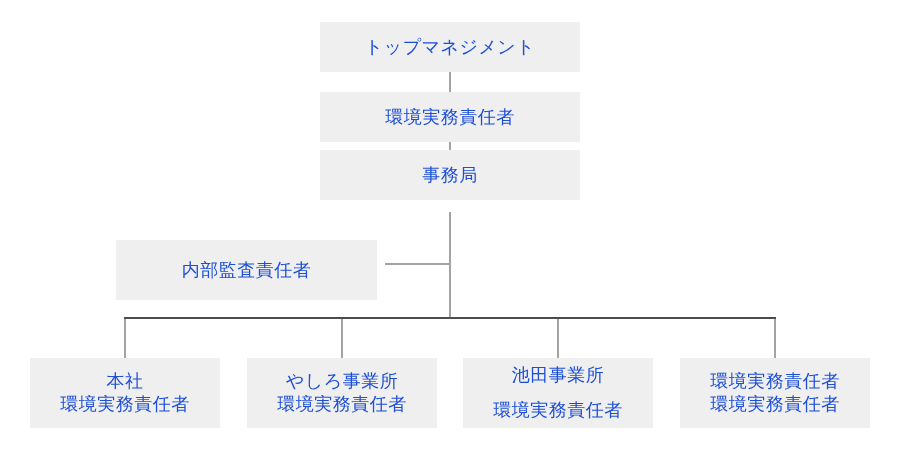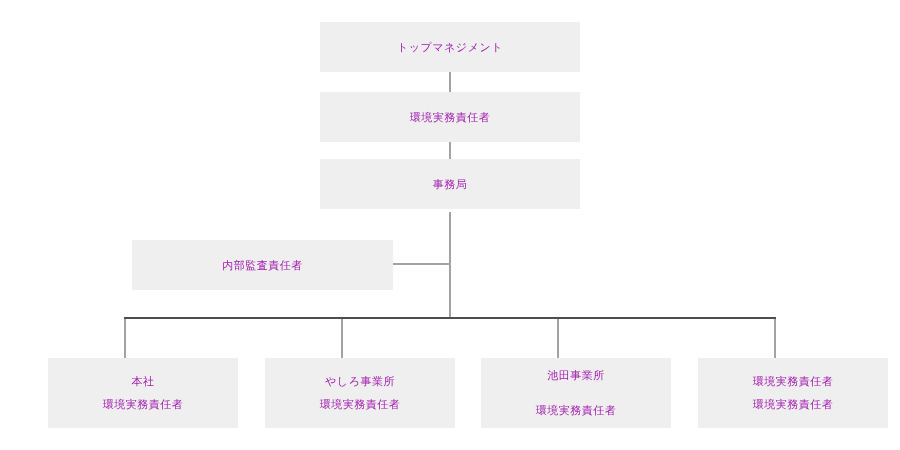--- a/index.html
+++ b/index.html
@@ -11,38 +11,38 @@
   .stage {
     position: relative;
     width: 900px;
     height: 450px;
     background: #ffffff;
     overflow: hidden;
   }
   .box {
     position: absolute;
     background: #efefef;
-    color: #a21caf;
-    font-size: 11px;
+    color: #1d4ed8;
+    font-size: 18px;
     letter-spacing: 0.5px;
     display: flex;
     flex-direction: column;
     align-items: center;
     justify-content: center;
     text-align: center;
     line-height: 23px;
   }
   
   .b-top   { left: 320px; top: 22px;  width: 260px; height: 50px; }
   .b-env   { left: 320px; top: 92px;  width: 260px; height: 50px; }
-  .b-sec   { left: 320px; top: 159px; width: 260px; height: 50px; }
+  .b-sec   { left: 320px; top: 150px; width: 260px; height: 50px; }
   
-  .b-audit { left: 132px; top: 240px; width: 261px; height: 50px; }
+  .b-audit { left: 116px; top: 240px; width: 261px; height: 60px; }
   
-  .b-site  { top: 358px; width: 190px; height: 70px; margin-left: 18px; }
+  .b-site  { top: 358px; width: 190px; height: 70px; }
   .b-site1 { left: 30px; }
   .b-site2 { left: 247px; }
   .b-site3 { left: 463px; gap: 12px; }
   .b-site4 { left: 680px; }
 
   .line {
     position: absolute;
     background: #a3a3a3;
   }
   .v-1    { left: 449px; top: 72px;  width: 2px; height: 20px; }

